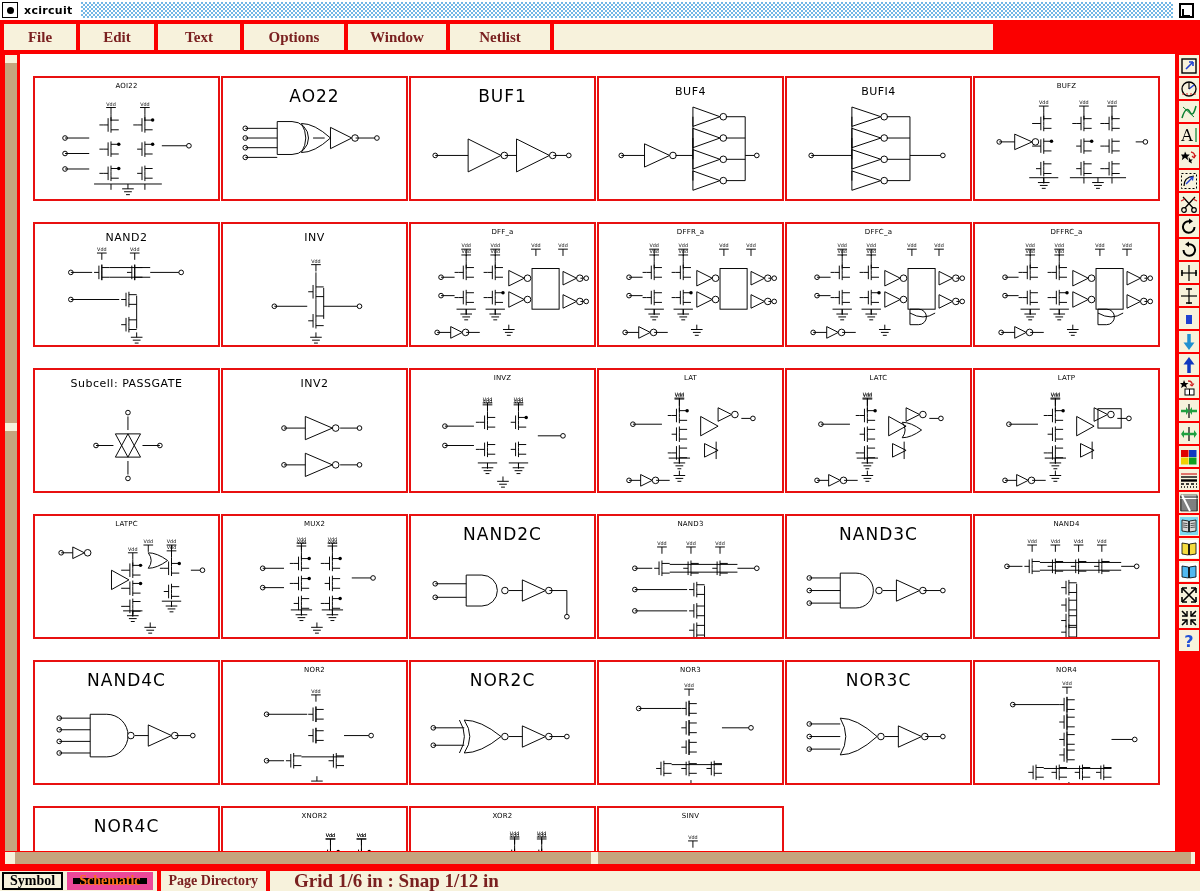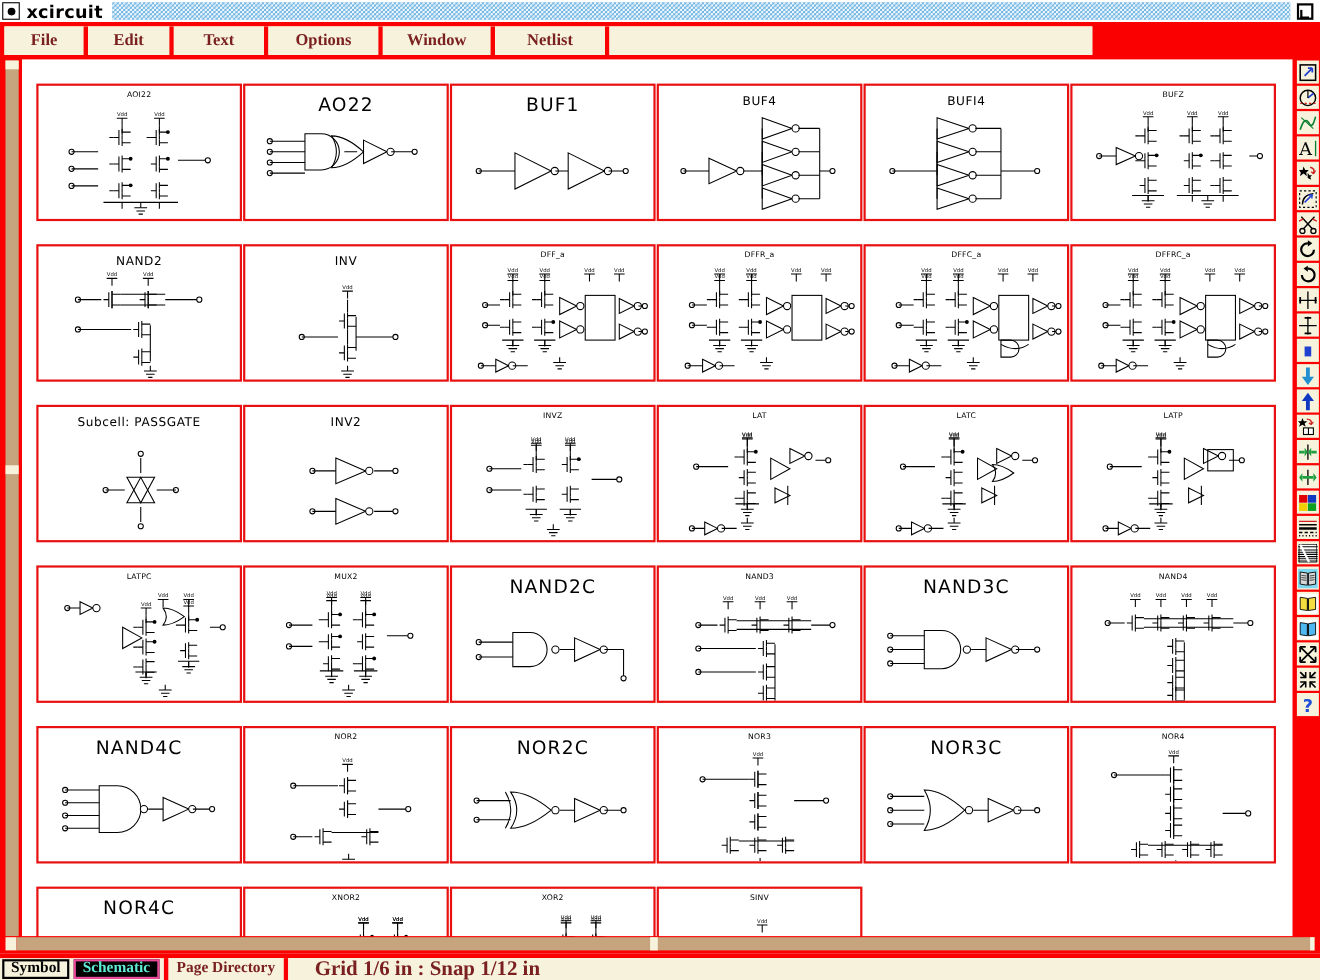--- a/index.html
+++ b/index.html
@@ -19,21 +19,21 @@
   #title-menu-box {
     width: 16px; height: 16px; margin-left: 2px; margin-right: 6px;
     border: 1px solid #000; background: #fff;
     display: flex; align-items: center; justify-content: center;
   }
   #title-menu-box .dot {
     width: 7px; height: 7px; border-radius: 50%; background: #000;
   }
   #title-text {
     font-family: "DejaVu Sans", sans-serif;
-    font-weight: bold; font-size: 16px; color: #000;
+    font-weight: bold; font-size: 11px; color: #000;
     white-space: nowrap; letter-spacing: .3px;
   }
   #title-fill {
     flex: 1; height: 16px; margin: 0 6px 0 8px;
     background-color: #6cb4e4;
     background-image:
       linear-gradient(45deg, #ffffff 25%, transparent 25%, transparent 75%, #ffffff 75%),
       linear-gradient(45deg, #ffffff 25%, transparent 25%, transparent 75%, #ffffff 75%);
     background-size: 4px 4px;
     background-position: 0 0, 2px 2px;
@@ -159,22 +159,22 @@
     font-family: "Liberation Serif", serif;
     font-weight: bold; font-size: 14px;
     padding: 0 6px;
     white-space: nowrap;
   }
   #status-symbol {
     color: #000; background: #f7f2dc;
     border: 2px solid #000; margin: 1px 0 1px 2px;
   }
   #status-schematic {
-    color: #5eead4; background: #000;
-    border: 2px solid #ec4899; margin: 1px 0 1px 4px;
+    color: #f97316; background: #000;
+    border: 6px solid #ec4899; margin: 1px 0 1px 4px;
   }
   #status-pagedir {
     color: #7a2020; background: #f7f2dc;
     border-left: 4px solid #fb0000; border-right: 4px solid #fb0000;
     margin: 0 0 0 4px; padding: 0 8px;
   }
   #status-grid {
     color: #7a2020; background: #f7f2dc;
     padding: 0 24px; display:flex; align-items:center;
     font-weight: bold; font-size: 19px;

